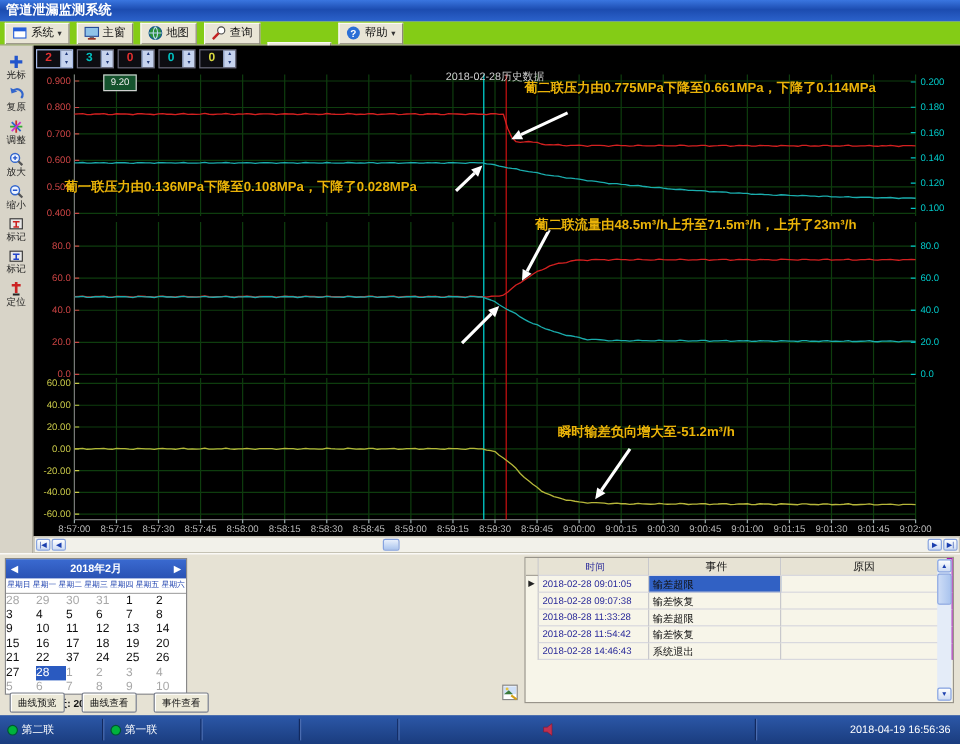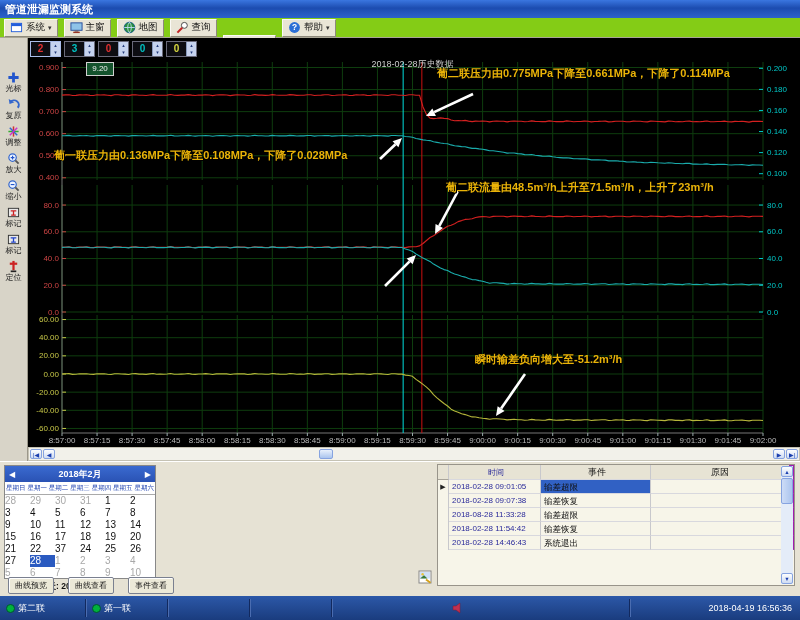--- a/index.html
+++ b/index.html
@@ -15,21 +15,21 @@
     border-bottom:1px solid #a9a595;display:flex;align-items:center;gap:6px;padding-left:4px;}
   .menu-btn{display:flex;align-items:center;gap:3px;height:16px;padding:0 5px;background:#e9e5d6;
     border:1px solid;border-color:#fbfaf6 #8d897b #8d897b #fbfaf6;font-size:9.5px;color:#111;cursor:default;}
   .menu-btn.disabled{color:#9b978a;margin-top:32px;}
   .menu-btn .mi{width:13px;height:13px;display:inline-block;}
   .menu-btn .mi svg{width:13px;height:13px;display:block;}
   .caret{font-size:7px;color:#333;}
   
   #toolscol{left:0;top:38px;width:28px;height:423px;box-sizing:border-box;background:#d8d4c8;
     border-right:1px solid #9b978a;display:flex;flex-direction:column;align-items:center;
-    padding-top:33px;gap:4px;}
+    padding-top:7px;gap:4px;}
   .tool{display:flex;flex-direction:column;align-items:center;width:26px;cursor:default;}
   .tool svg{width:13px;height:13px;display:block;}
   .tool .tl{font-size:8px;color:#222;line-height:10px;}
   
   #chart{left:28px;top:38px;width:772px;height:409px;background:#000;position:absolute;}
   #chart-svg{position:absolute;left:0;top:0;}
   #spinners{position:absolute;left:2px;top:3px;display:flex;gap:3px;}
   .spin{width:29px;height:14px;background:#0d0d12;border:1px solid #6a6a7a;display:flex;align-items:stretch;}
   .spin.active{border-color:#aabdea;}
   .spin-val{flex:1;text-align:center;font-size:10px;font-weight:bold;line-height:13px;}
@@ -479,21 +479,21 @@
           <span class="sbv">▾</span>
         </span>
       </div>
     </div>
   <div id="chart-title">2018-02-28历史数据</div>
   <div id="tooltip">9.20</div>
   <div id="annotations">
       <div class="anno" style="left: 409px; top: 28px;">葡二联压力由0.775MPa下降至0.661MPa，下降了0.114MPa</div>
       <div class="anno" style="left: 26px; top: 110px;">葡一联压力由0.136MPa下降至0.108MPa，下降了0.028MPa</div>
       <div class="anno" style="left: 418px; top: 142px;">葡二联流量由48.5m³/h上升至71.5m³/h，上升了23m³/h</div>
-      <div class="anno" style="left: 447px; top: 314px; text-align: right;">瞬时输差负向增大至-51.2m³/h</div>
+      <div class="anno" style="left: 437px; top: 314px; text-align: right;">瞬时输差负向增大至-51.2m³/h</div>
     </div>
 </div>
 
 <div id="hscroll" class="abs">
   <div class="hs-btn" style="left:1px">|◀</div>
   <div class="hs-btn" style="left:14px">◀</div>
   <div id="hs-thumb"></div>
   <div class="hs-btn" style="right:14px">▶</div>
   <div class="hs-btn" style="right:1px">▶|</div>
 </div>

